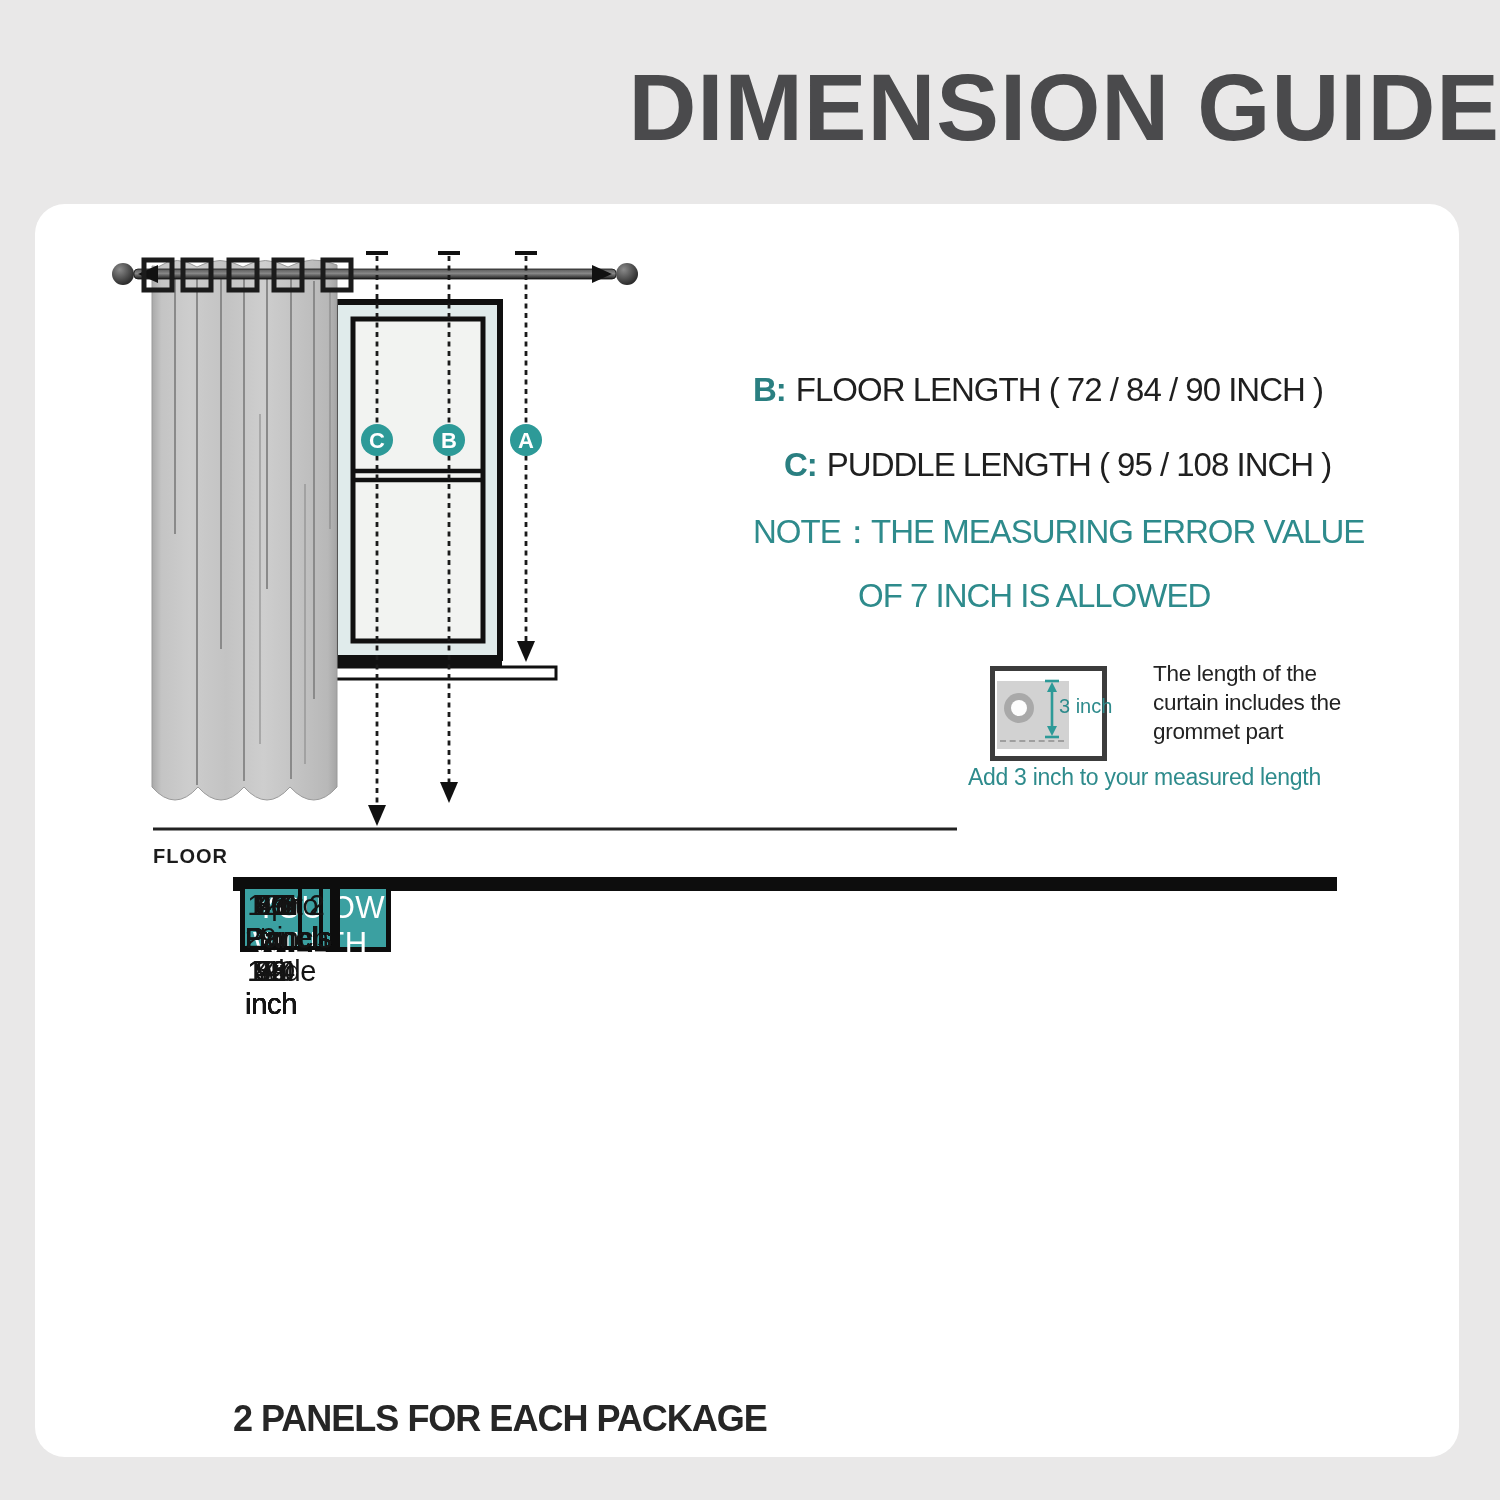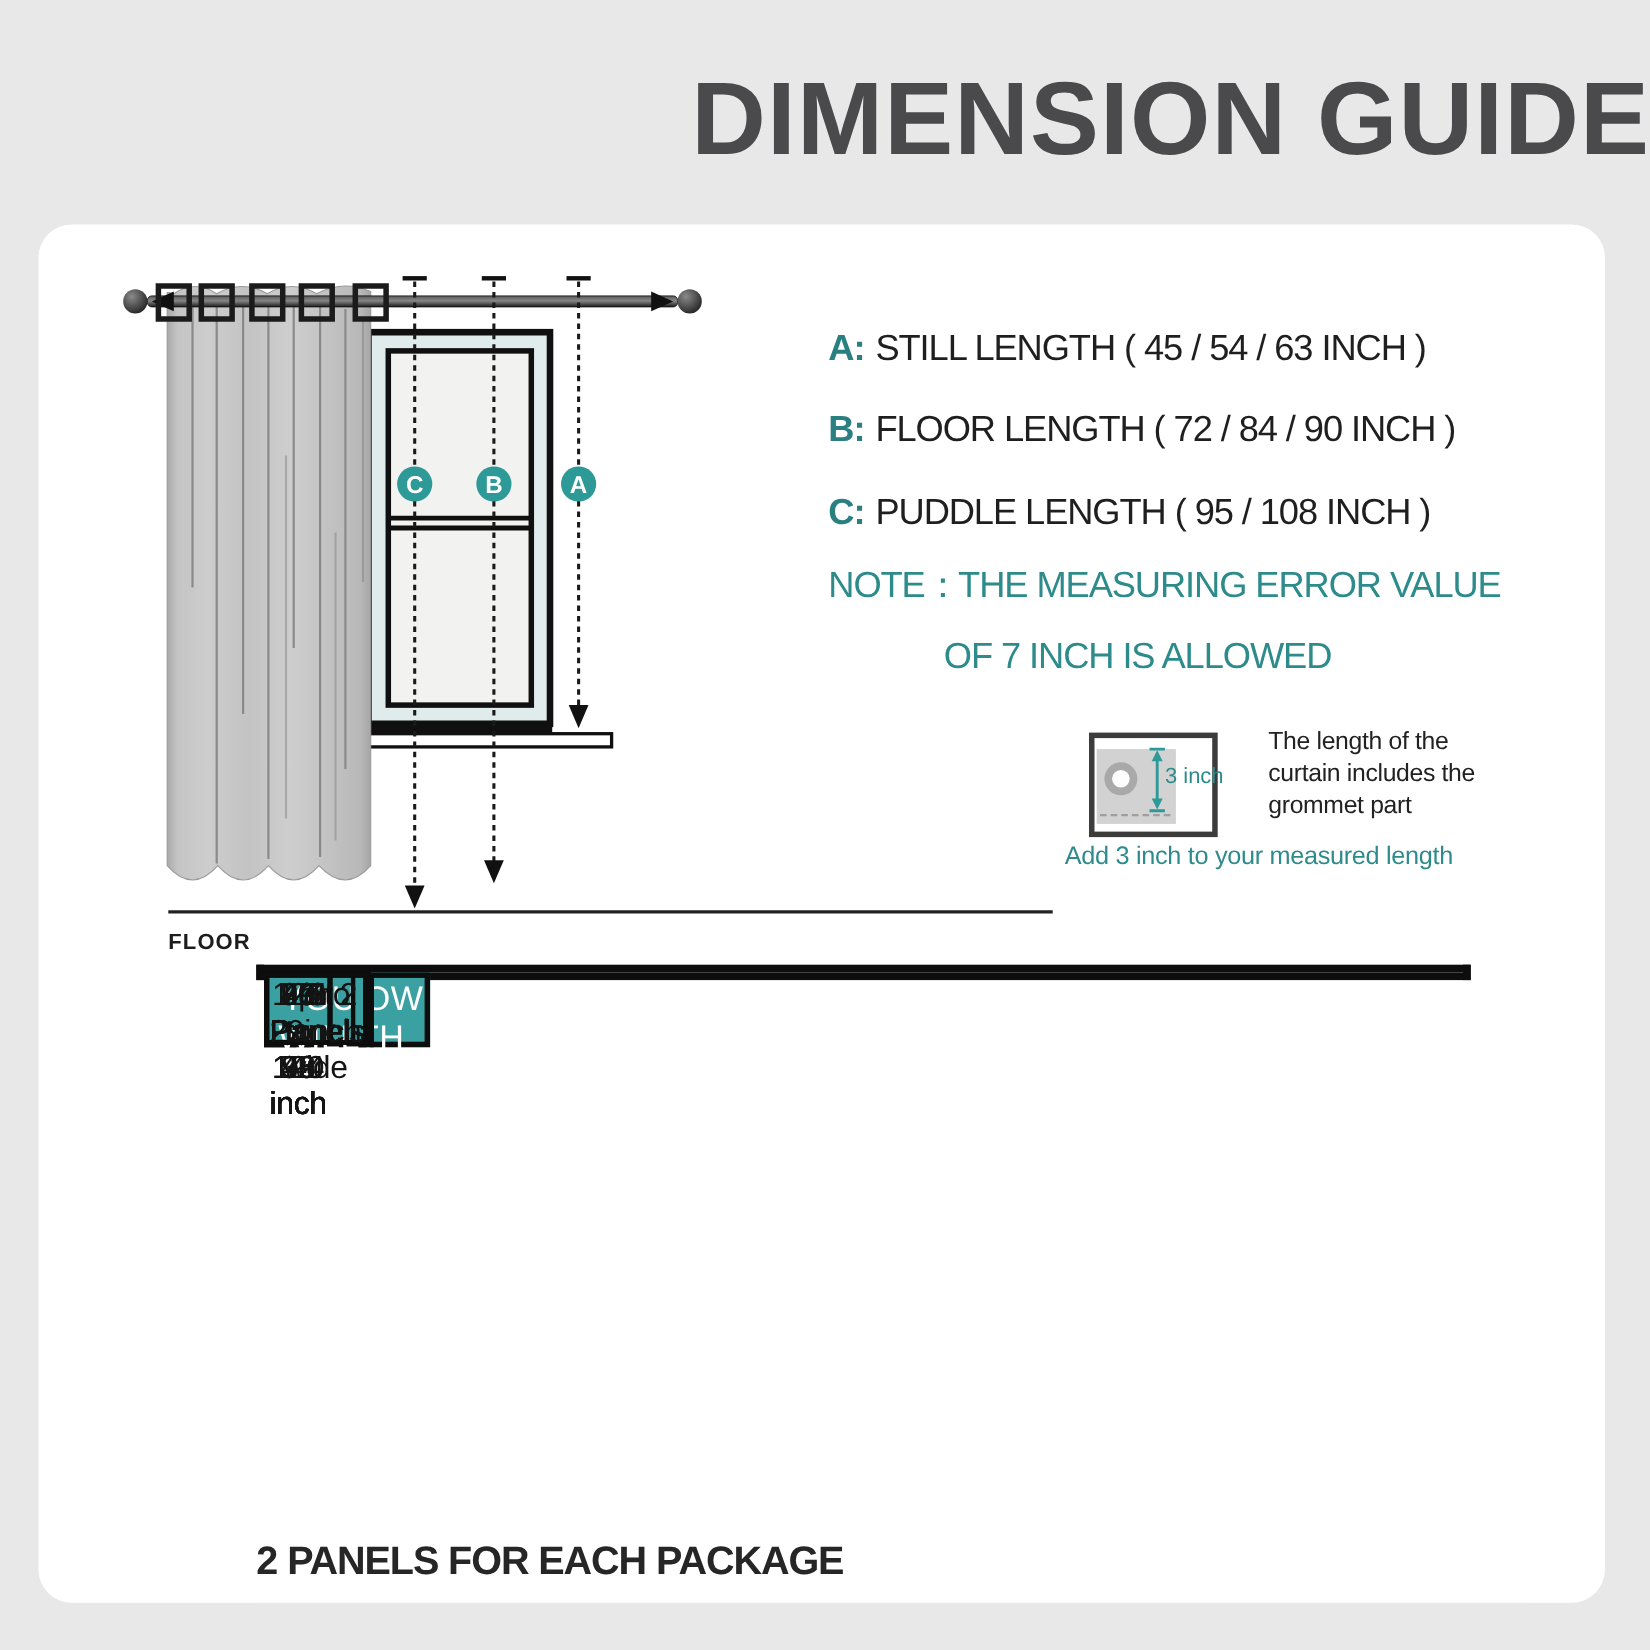--- a/index.html
+++ b/index.html
@@ -20,21 +20,21 @@
   }
   .card *{position:absolute;}
   svg.diagram{left:55px;top:25px;font-family:"Liberation Sans",sans-serif;}
 
   
   .legend-row{white-space:nowrap;font-size:33px;line-height:40px;letter-spacing:-1px;}
   .legend-key{position:static;color:var(--teal-key,#2a7f81);font-weight:bold;margin-right:10px;}
   .legend-text{position:static;color:var(--text-dark,#1f1f1f);}
   .row-a{left:718px;top:92px;}
   .row-b{left:718px;top:166px;}
-  .row-c{left:718px;top:241px;text-align:right;}
+  .row-c{left:749px;top:241px;text-align:right;}
   .note-line{white-space:nowrap;font-size:33px;line-height:40px;letter-spacing:-1px;color:var(--teal-text,#2e8b8c);}
   .note-1{left:718px;top:308px;}
   .note-1 .note-label{position:static;display:inline-block;width:104px;margin-right:14px;}
   .note-1 .note-text{position:static;}
   .note-2{left:823px;top:372px;}
 
   
   .grommet-fig{left:955px;top:462px;width:107px;height:85px;border:5px solid #3c3c3c;background:#fff;}
   .grommet-swatch{left:2px;top:10px;width:72px;height:68px;background:#d2d2d2;}
   .swatch-dash{left:3px;bottom:7px;width:64px;height:0;border-top:2px dashed #9f9f9f;}
@@ -158,23 +158,20 @@
         <circle cx="436" cy="211" r="16" fill="#2d9a98"></circle>
         <text x="287" y="219" fill="#fff">C</text>
         <text x="359" y="219" fill="#fff">B</text>
         <text x="436" y="219" fill="#fff">A</text>
       </g>
 
       <line x1="63" y1="600" x2="867" y2="600" stroke="#222" stroke-width="3"></line>
       <text x="63" y="634" font-size="20" font-weight="bold" letter-spacing="1" fill="#1c1c1c">FLOOR</text>
     </svg>
 
-    <div class="legend-row row-a">
-      <span class="legend-key">A:</span><span class="legend-text">STILL LENGTH ( 45 / 54 / 63 INCH )</span>
-    </div>
     <div class="legend-row row-b">
       <span class="legend-key">B:</span><span class="legend-text">FLOOR LENGTH ( 72 / 84 / 90 INCH )</span>
     </div>
     <div class="legend-row row-c">
       <span class="legend-key">C:</span><span class="legend-text">PUDDLE LENGTH ( 95 / 108 INCH )</span>
     </div>
 
     <div class="note-line note-1">
       <span class="note-label">NOTE：</span><span class="note-text">THE MEASURING ERROR VALUE</span>
     </div>

